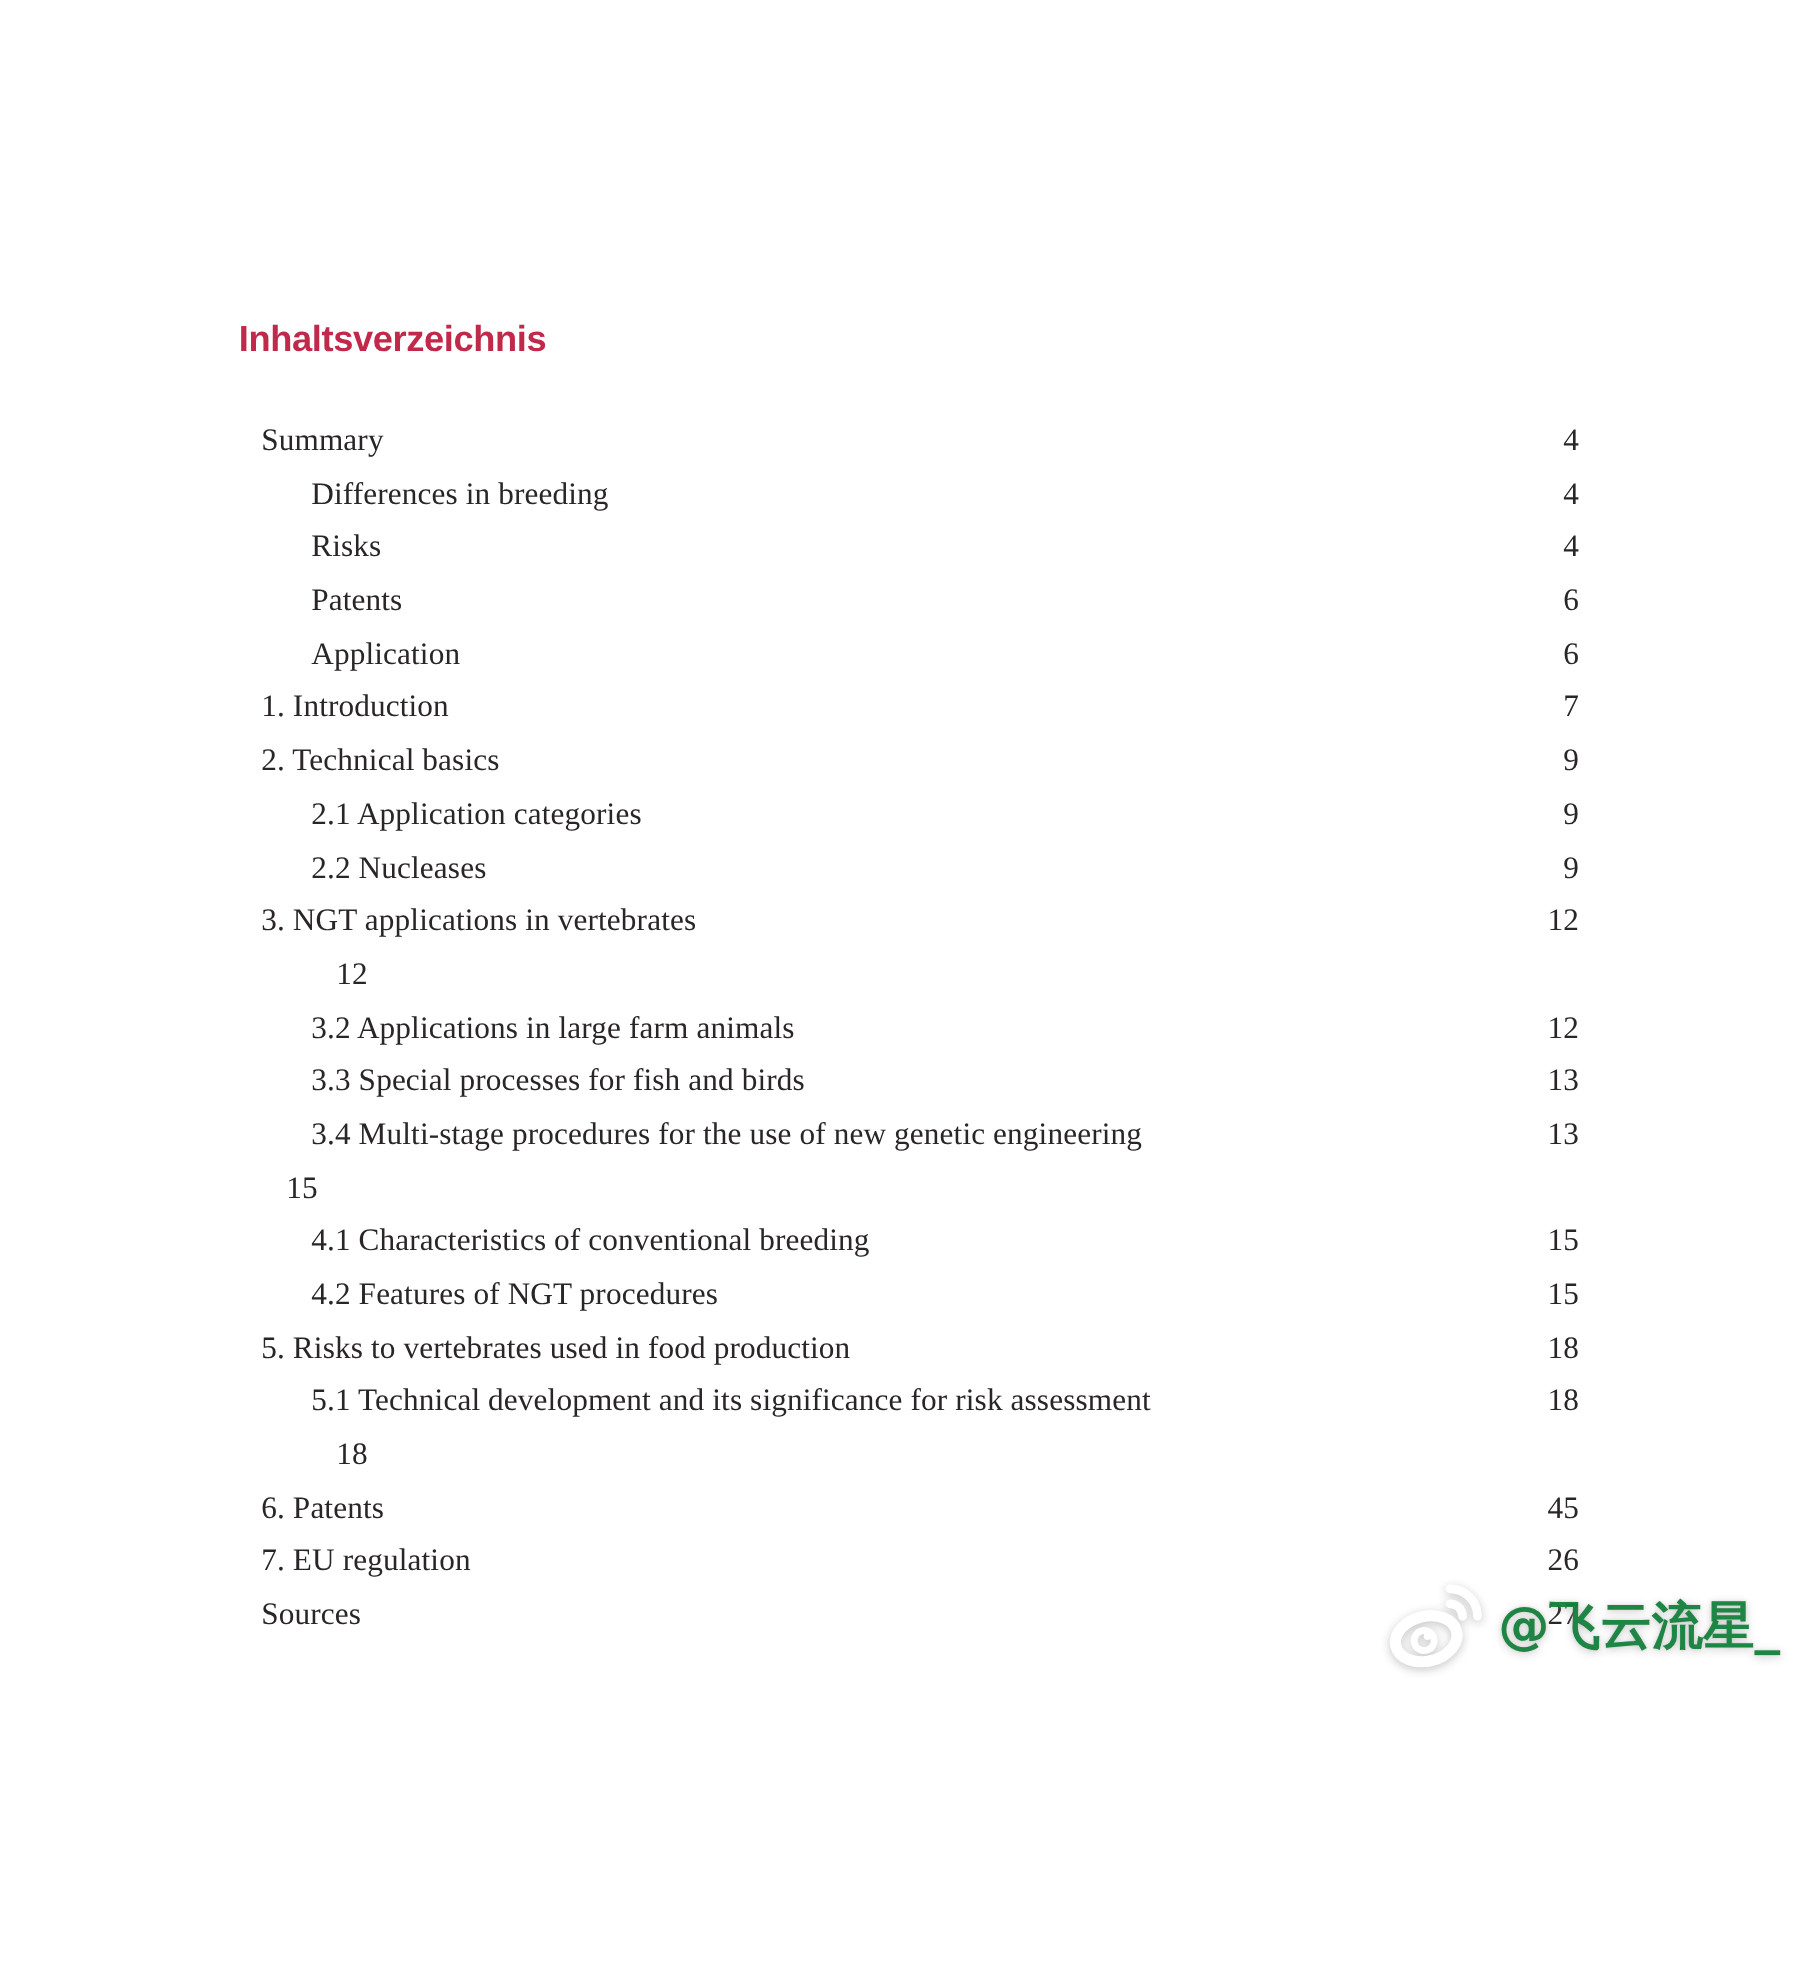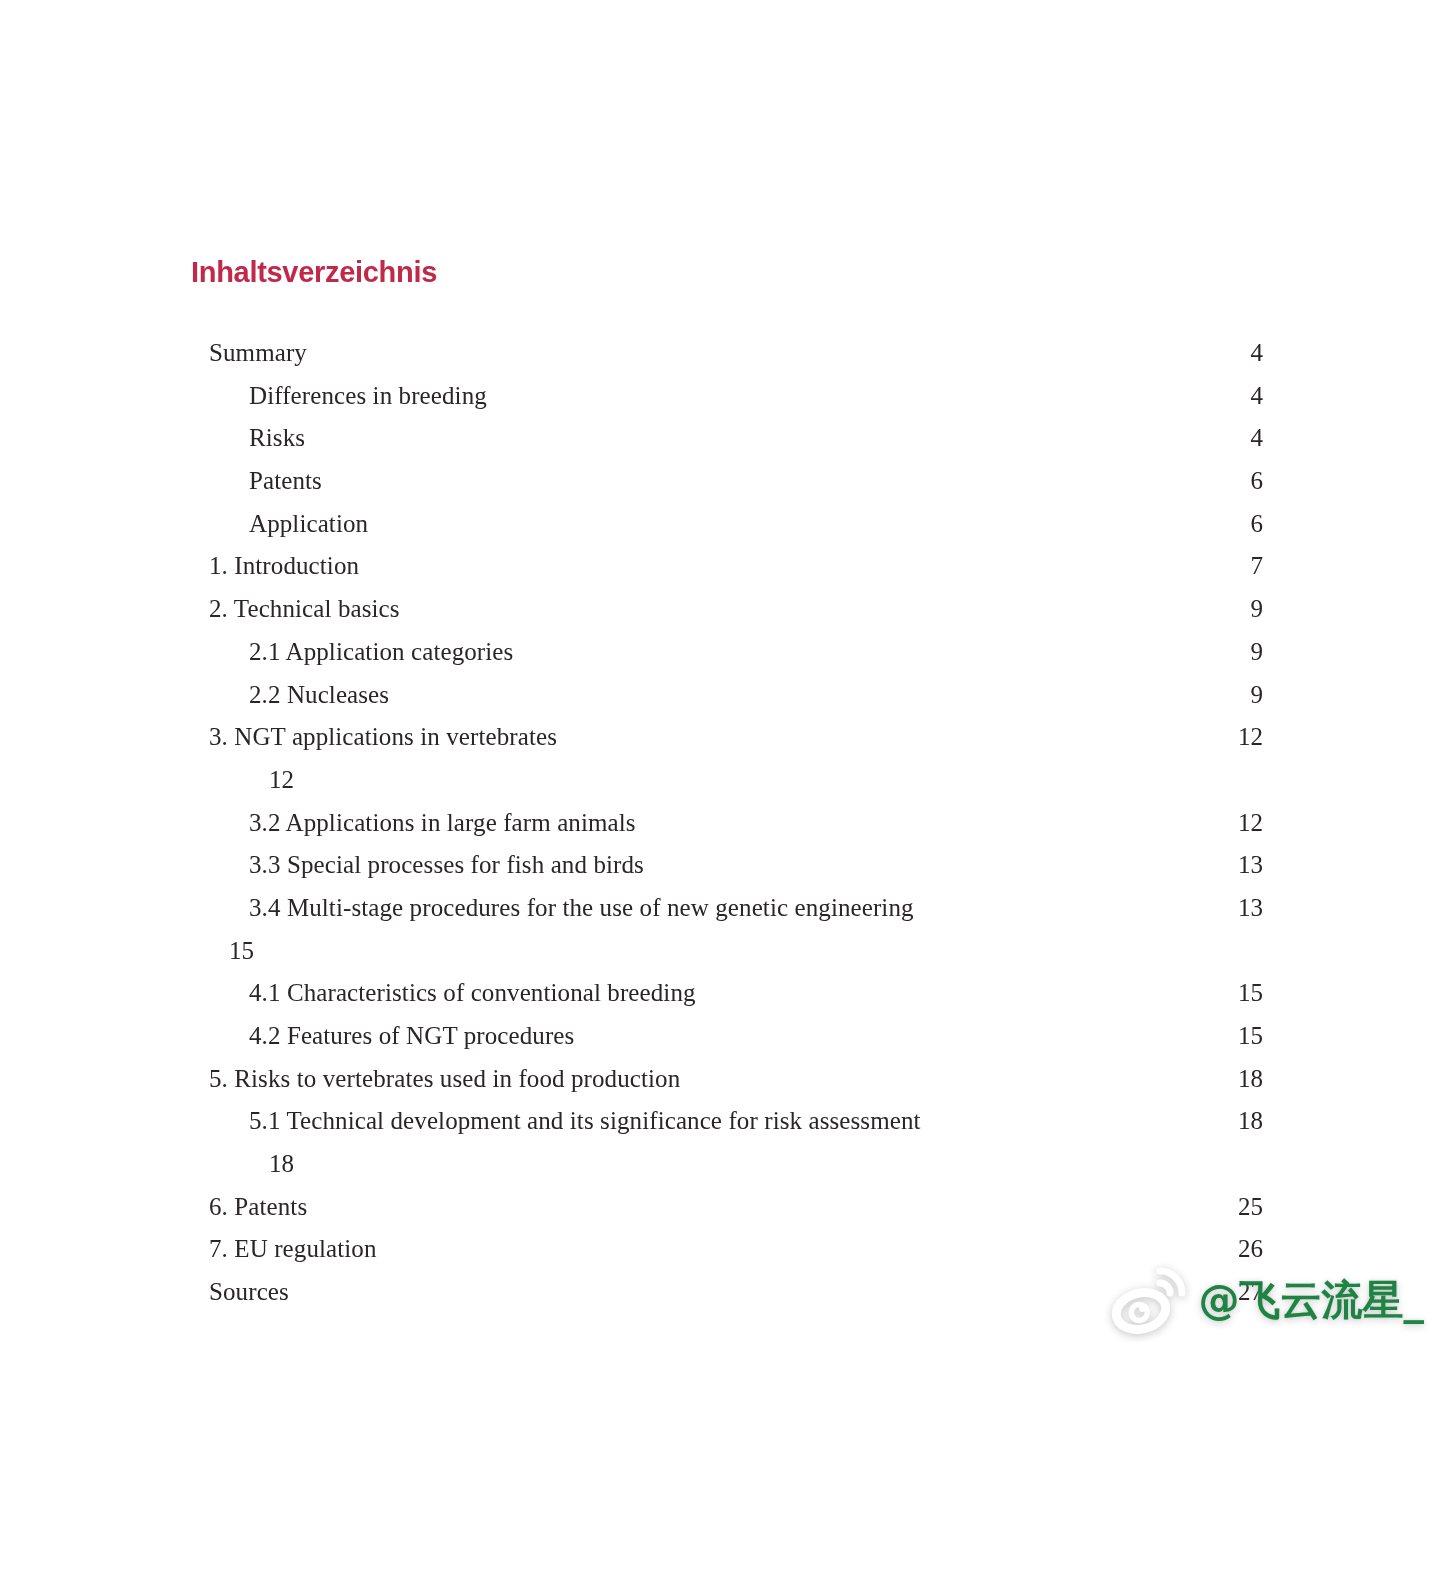--- a/index.html
+++ b/index.html
@@ -174,21 +174,21 @@
       <span class="toc-label">5.1 Technical development and its significance for risk assessment</span>
       <span class="toc-page">18</span>
     </li>
 
     <li class="toc-row level-1">
       <span class="toc-page">18</span>
     </li>
 
     <li class="toc-row level-0">
       <span class="toc-label">6. Patents</span>
-      <span class="toc-page">25</span>
+      <span class="toc-page">45</span>
     </li>
 
     <li class="toc-row level-0">
       <span class="toc-label">7. EU regulation</span>
       <span class="toc-page">26</span>
     </li>
 
     <li class="toc-row level-0">
       <span class="toc-label">Sources</span>
       <span class="toc-page">27</span>

